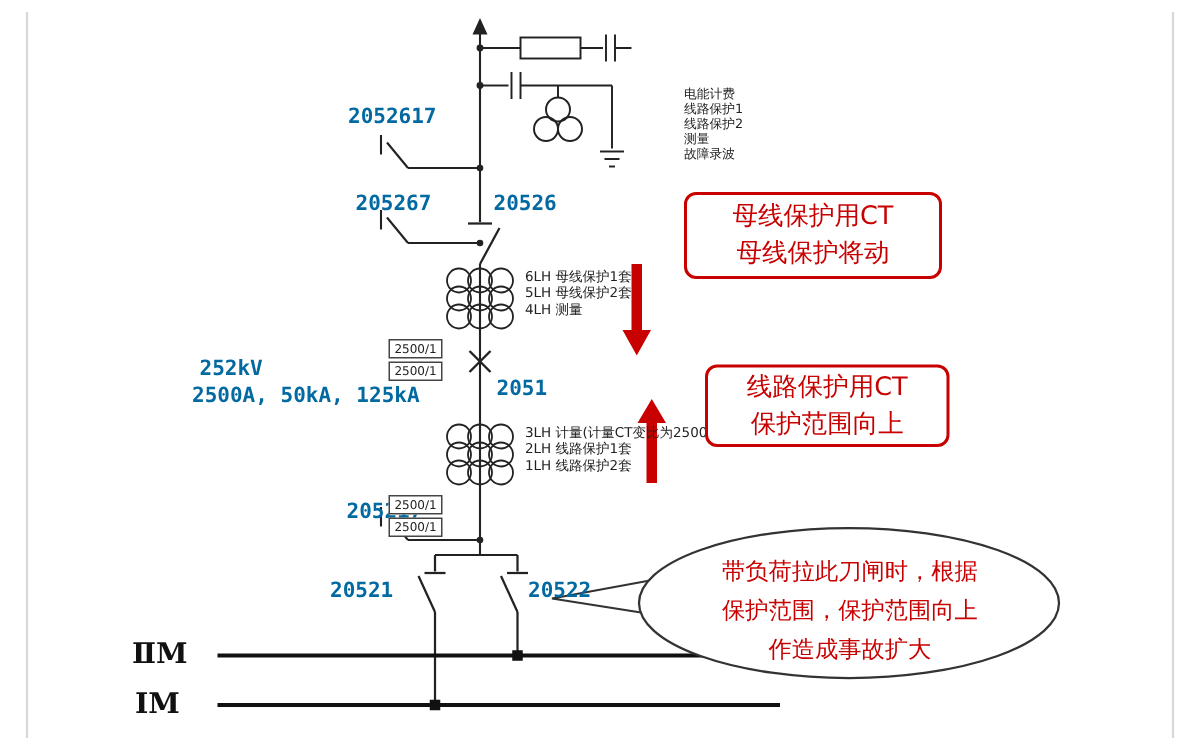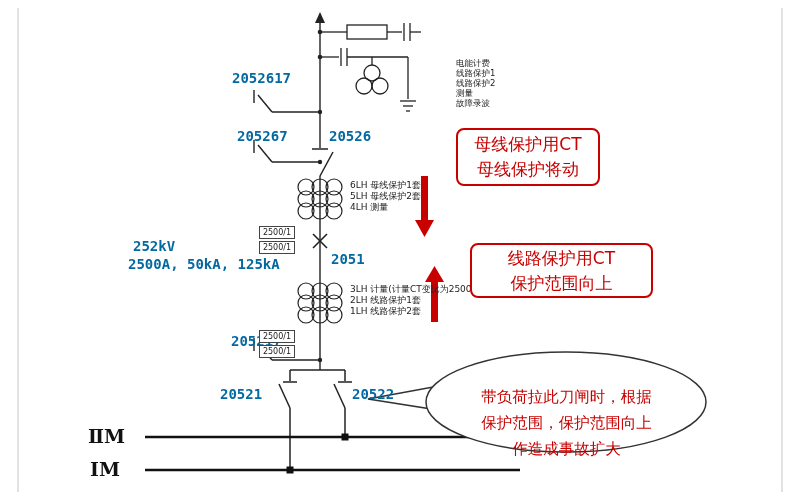--- a/index.html
+++ b/index.html
@@ -188,28 +188,28 @@
   </div>
 
   <div class="tinyblock pt-lines" style="left:456px;top:58px">
     <div>电能计费</div>
     <div>线路保护1</div>
     <div>线路保护2</div>
     <div>测量</div>
     <div>故障录波</div>
   </div>
 
-  <div class="annbox" style="left:456px;top:128px;width:144px;height:58px">
+  <div class="annbox" style="left:456px;top:128px;width:172px;height:58px">
     <div>母线保护用CT</div>
     <div>母线保护将动</div>
   </div>
-  <div class="annbox" style="left:470px;top:243px;width:183px;height:55px">
+  <div class="annbox" style="left:470px;top:243px;width:163px;height:55px">
     <div>线路保护用CT</div>
     <div>保护范围向上</div>
   </div>
 
-  <div class="bubble-text" style="left:448px;top:384px;width:237px">
+  <div class="bubble-text" style="left:448px;top:368px;width:237px">
     <div>带负荷拉此刀闸时，根据</div>
     <div>保护范围，保护范围向上</div>
     <div>作造成事故扩大</div>
   </div>
 
 </div>
 
 </body></html>

